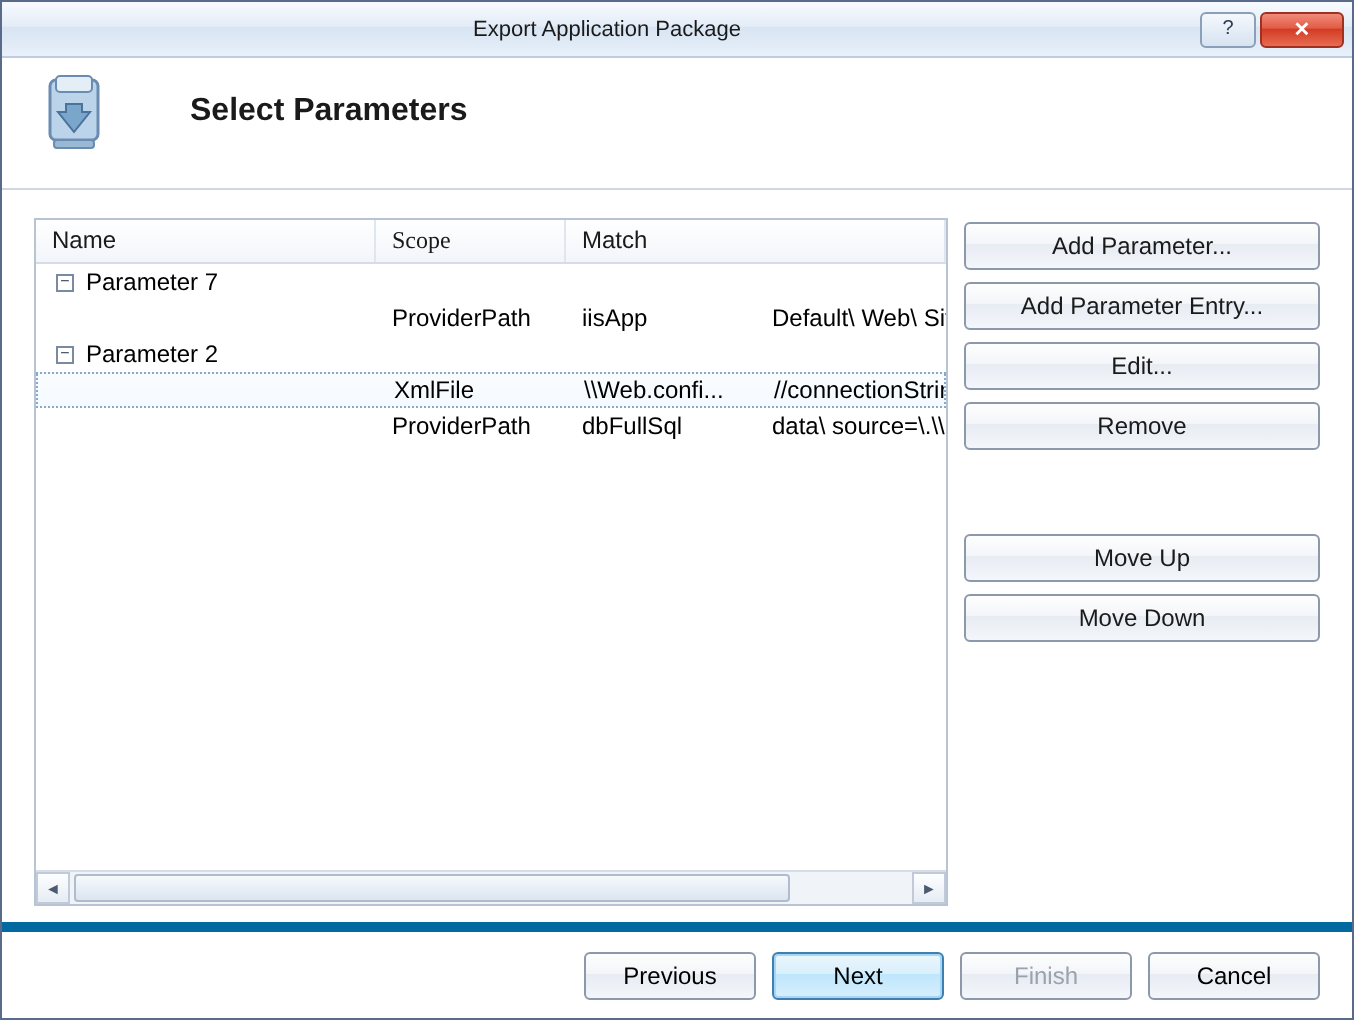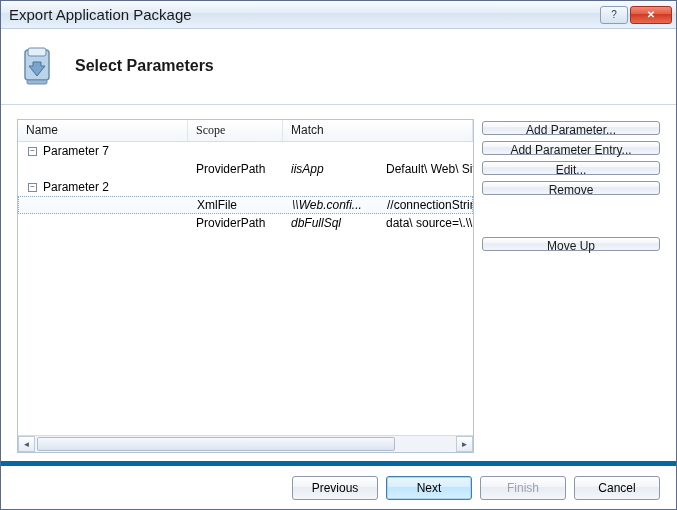--- a/index.html
+++ b/index.html
@@ -7,33 +7,33 @@
   body { width:677px; height:510px; background:#eef0f4; }
 
   .window { width:677px; height:510px; border:1px solid #5a6a8a; background:#fff; display:flex; flex-direction:column; }
 
   
   .titlebar {
     height:28px; display:flex; align-items:center; padding:0 4px;
     background:linear-gradient(to bottom,#f7fbff 0%,#e4ecf7 45%,#d7e4f2 46%,#e8f0fa 100%);
     border-bottom:1px solid #c0cde0;
   }
-  .titlebar .title { flex:1; font-size:15px; color:#1a1a1a; padding-left:4px; }
+  .titlebar .title { flex:1; font-size:11px; color:#1a1a1a; padding-left:4px;text-align:center; }
   .titlebtn {
     width:28px; height:18px; margin-left:2px; border:1px solid #8aa0b8; border-radius:3px;
     background:linear-gradient(to bottom,#f4f8fc,#d6e3f0); display:flex; align-items:center; justify-content:center;
     font-size:10px; color:#2a3a50;
   }
   .titlebtn.close {
     width:42px; background:linear-gradient(to bottom,#f08b7a 0%,#e25b44 45%,#d23a22 46%,#e86b52 100%);
     border:1px solid #a03020; color:#fff; font-weight:bold;
   }
 
   
-  .header { display:flex; align-items:center; padding:17px 18px 18px 18px; border-bottom:1px solid #d0d7e2; background:#fff; }
+  .header { display:flex; align-items:center; padding:7px 18px 18px 18px; border-bottom:1px solid #d0d7e2; background:#fff;gap:20px; }
   .header .icon { width:40px; height:40px; margin-right:16px; }
   .header h1 { font-size:16px; font-weight:bold; margin:0; color:#1a1a1a; }
 
   
   .body { flex:1; padding:14px 16px 8px 16px; display:flex; gap:8px; background:#fff; }
   .left-pane { flex:1; display:flex; flex-direction:column; border:1px solid #b8c4d4; background:#fca5a5; min-width:0; }
   .right-pane { width:178px; display:flex; flex-direction:column; gap:6px; padding-top:2px; }
 
   
   .thead { display:flex; height:22px; border-bottom:1px solid #d6dde8; background:linear-gradient(to bottom,#ffffff,#f2f5fa); font-size:12px; }
@@ -42,39 +42,39 @@
   .th.type  { width:95px; }
   .th.scope { width:95px;font-family:Liberation Serif, serif; }
   .th.match { flex:1; }
 
   
   .tbody { flex:1; overflow:hidden; font-size:12px; position:relative; background:#fff; }
   .row { display:flex; height:18px; align-items:center; }
   .cell { padding:0 8px; white-space:nowrap; overflow:hidden; }
   .cell.name  { width:170px; display:flex; align-items:center; }
   .cell.type  { width:95px; }
-  .cell.scope { width:95px;font-style:italic; }
+  .cell.scope { width:95px; }
   .cell.match { flex:1; }
   .expander { width:9px; height:9px; border:1px solid #7a8aa0; display:inline-flex; align-items:center; justify-content:center; margin:0 6px 0 2px; background:#fff; }
   .expander span { font-size:8px; line-height:1; color:#3a4a60; position:relative; top:-0.5px; }
   .row.selected {
     background:linear-gradient(to bottom,#fafdff,#f4faff);
     border:1px dotted #8aa8c8; height:18px;
   }
 
   
   .hscroll { height:17px; border-top:1px solid #d6dde8; display:flex; align-items:stretch; background:#f0f3f8; }
   .hscroll .btn { width:17px; border:1px solid #c0cad8; background:linear-gradient(to bottom,#fdfeff,#e6ecf4); display:flex; align-items:center; justify-content:center; font-size:8px; color:#4a5a70;}
   .hscroll .track { flex:1; position:relative; }
   .hscroll .thumb { position:absolute; top:1px; bottom:1px; left:2px; width:85%; border:1px solid #b0bccc; border-radius:2px;
     background:linear-gradient(to bottom,#f6f9fd,#dbe4f0); }
 
   
   .panelbtn {
-    height:14px; font-size:12px; color:#1a1a1a; border:1px solid #8d99aa; border-radius:3px;
+    height:24px; font-size:12px; color:#1a1a1a; border:1px solid #8d99aa; border-radius:3px;
     background:linear-gradient(to bottom,#fefefe 0%,#f3f5f9 45%,#e7ecf3 46%,#f3f6fa 100%);
     cursor:default;
   }
   .right-pane .gap { height:30px; }
 
   
   .footer { height:48px; border-top:5px solid #0369a1; background:#fff; display:flex; align-items:center; justify-content:flex-end; padding:0 16px; gap:8px; }
   .navbtn {
     width:86px; height:24px; font-size:12px; border:1px solid #8d99aa; border-radius:3px;
     background:linear-gradient(to bottom,#fefefe 0%,#f3f5f9 45%,#e7ecf3 46%,#f3f6fa 100%);
@@ -170,20 +170,21 @@
       </div>
     </div>
 
     <div class="right-pane">
       <button class="panelbtn">Add Parameter...</button>
       <button class="panelbtn">Add Parameter Entry...</button>
       <button class="panelbtn">Edit...</button>
       <button class="panelbtn">Remove</button>
       <div class="gap"></div>
       <button class="panelbtn">Move Up</button>
+      <button class="panelbtn">Move Down</button>
     </div>
   </div>
 
   <div class="footer">
     <button class="navbtn">Previous</button>
     <button class="navbtn primary">Next</button>
     <button class="navbtn disabled">Finish</button>
     <button class="navbtn">Cancel</button>
   </div>
 

